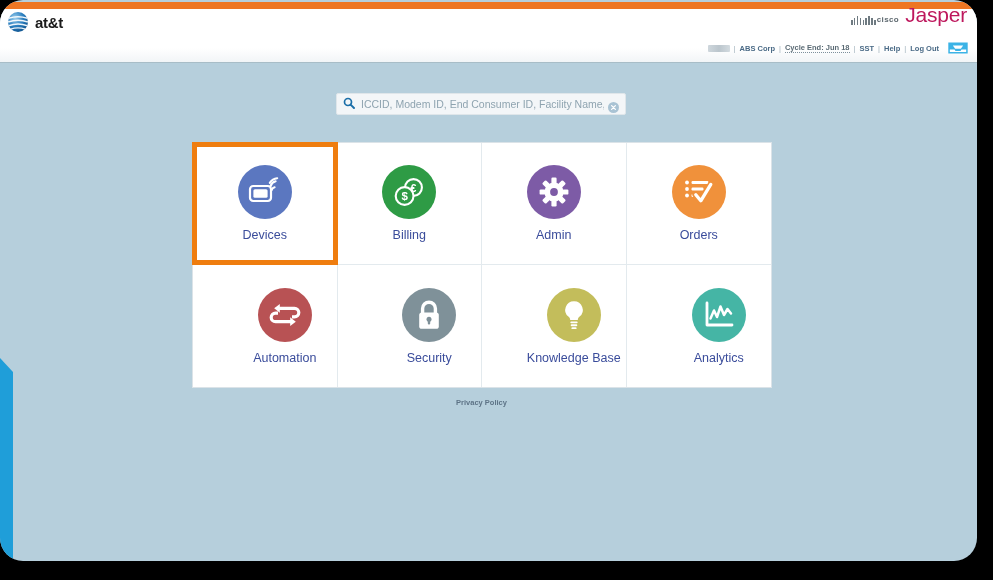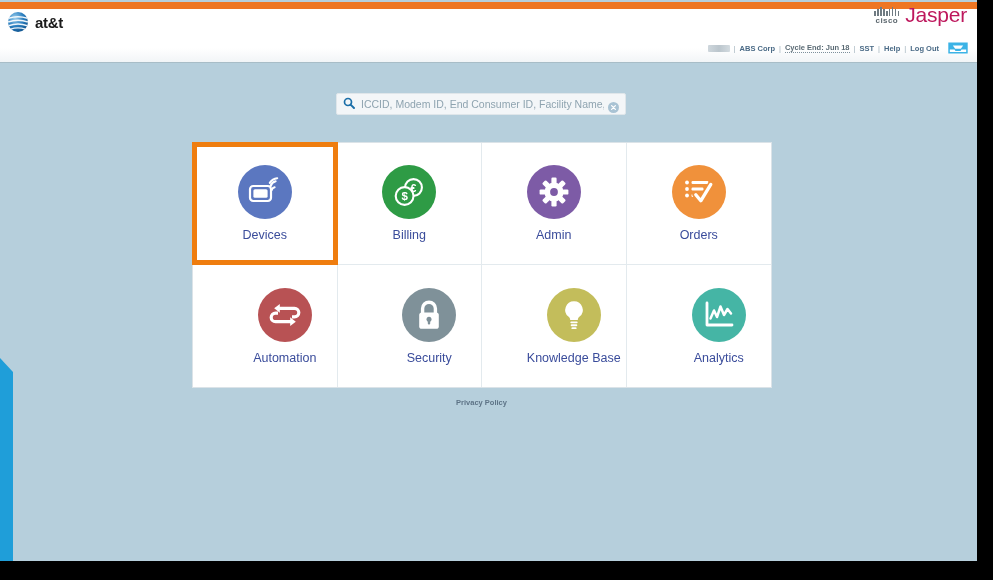--- a/index.html
+++ b/index.html
@@ -18,20 +18,21 @@
 
   
   #page {
     position: absolute;
     left: 0;
     top: 0;
     width: 977px;
     height: 561px;
     background: #b6cfdc;
     overflow: hidden;
+    border-radius: 23px;
   }
 
   
   .orange-rule {
     position: absolute;
     left: 0;
     top: 2px;
     width: 977px;
     height: 7px;
     background: #ee7623;
@@ -79,21 +80,21 @@
   .jasper-brand {
     position: absolute;
     right: 10px;
     top: 5px;
     display: flex;
     align-items: flex-end;
     gap: 6px;
   }
   .cisco-mark {
     display: flex;
-    flex-direction: column;
+    flex-direction: row;
     align-items: center;
     gap: 1px;
     margin-left: 12px;
   }
   .cisco-bars {
     display: flex;
     align-items: flex-end;
     gap: 1.3px;
     height: 9px;
   }

